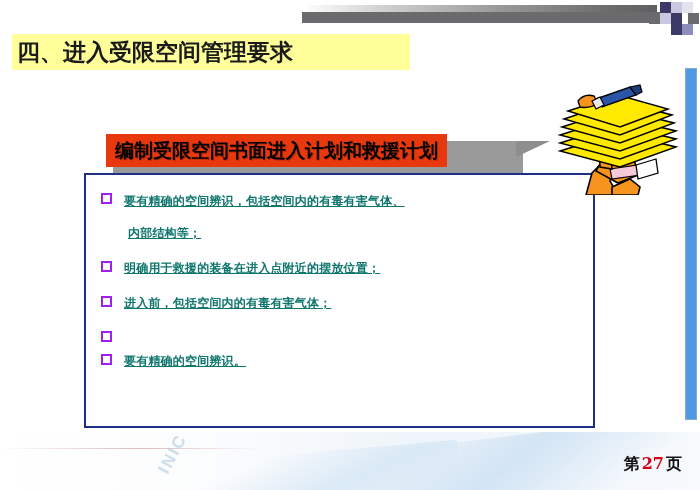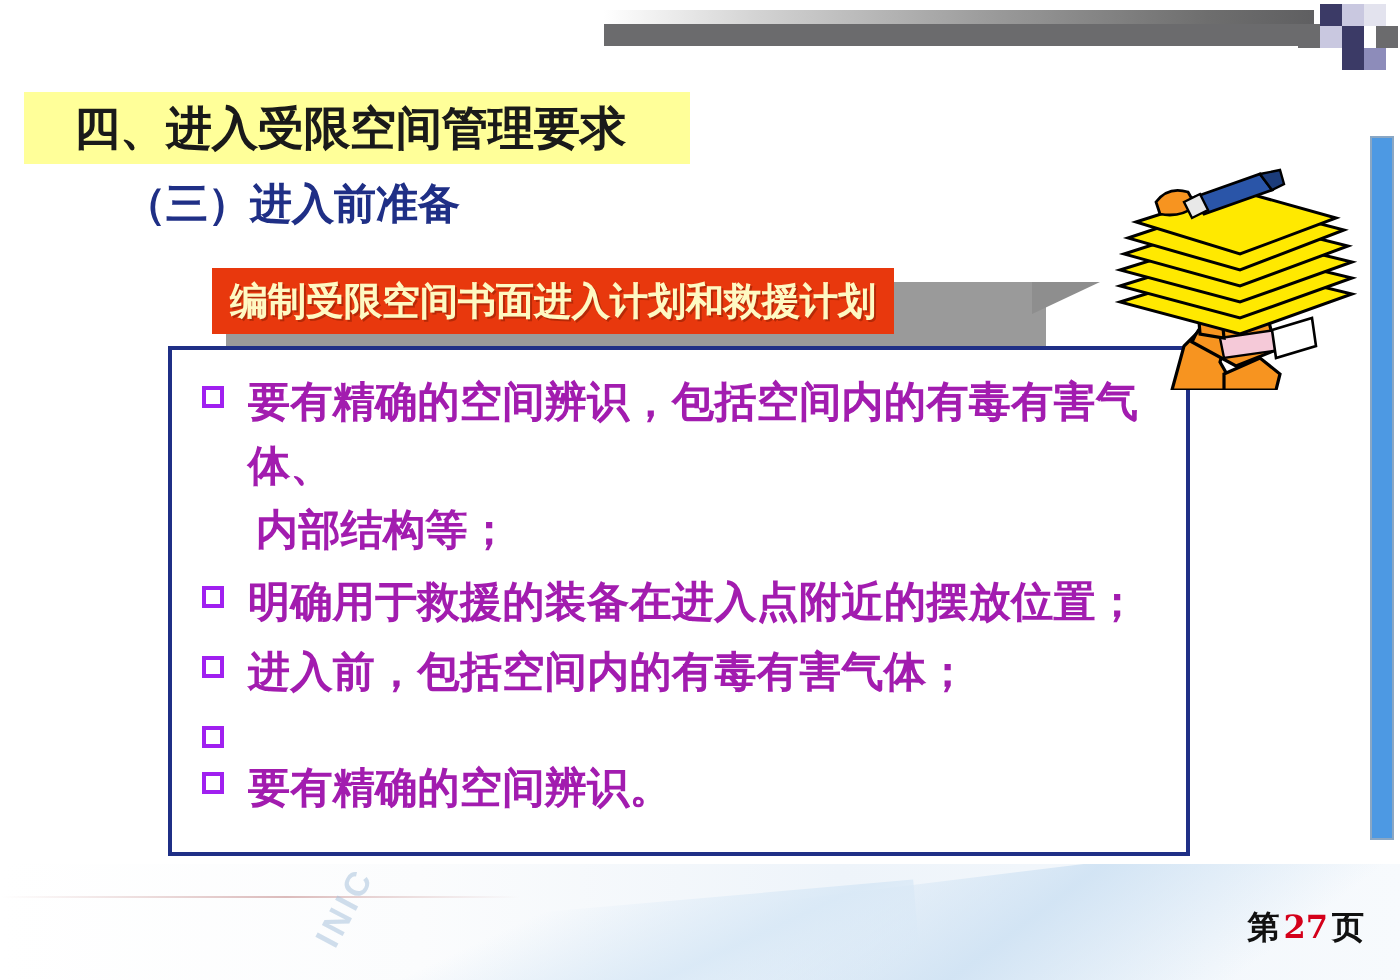--- a/index.html
+++ b/index.html
@@ -55,27 +55,27 @@
     height: 352px;
     background: #4d99e3;
     border: 1px solid #8aa7c4;
     box-sizing: border-box;
   }
 
   
   .title-band {
     position: absolute;
     left: 12px;
-    top: 46px;
-    width: 333px;
+    top: 34px;
+    width: 398px;
     height: 36px;
     background: #ffff99;
     display: flex;
     align-items: center;
-    padding-left: 25px;
+    padding-left: 5px;
     box-sizing: border-box;
   }
   .title-band .title-text {
     font-family: "DejaVu Sans", "Liberation Sans", sans-serif;
     font-weight: bold;
     font-size: 23px;
     color: #1a1a1a;
     letter-spacing: 0px;
     white-space: nowrap;
   }
@@ -102,21 +102,21 @@
     display: flex;
     align-items: center;
     padding: 0 9px;
     box-sizing: border-box;
     z-index: 4;
   }
   .red-banner .banner-text {
     font-family: "DejaVu Serif", "Liberation Serif", serif;
     font-weight: bold;
     font-size: 19px;
-    color: #fef9c3;
+    color: #000000;
     white-space: nowrap;
     text-shadow: 1px 1px 0 rgba(120,25,0,0.45);
   }
   .banner-shadow {
     position: absolute;
     left: 113px;
     top: 141px;
     height: 33px;
     width: 410px;
     background: #9a9a9a;
@@ -156,25 +156,26 @@
     flex: 0 0 auto;
     width: 11px;
     height: 11px;
     border: 2.5px solid #a020f0;
     background: #ffffff;
     margin: 8px 12px 0 7px;
     box-sizing: border-box;
   }
   .bullet-text {
     font-family: "DejaVu Serif", "Liberation Serif", serif;
-    font-size: 21px;
+    font-size: 12px;
     line-height: 31px;
-    color: #a21caf;
+    color: #0f766e;
     font-weight: bold;
     letter-spacing: 0.2px;
+    text-decoration: underline;
   }
   .bullet-row.tall .bullet-text { line-height: 32px; }
 
   
   .clipart {
     position: absolute;
     left: 552px;
     top: 83px;
     width: 128px;
     height: 112px;
@@ -275,21 +276,20 @@
   <div class="checker chk-gray" style="left:688px; top:13px;"></div>
   <div class="checker chk-dark" style="left:671px; top:24px;"></div>
   <div class="checker chk-mid" style="left:682px; top:24px;"></div>
 
   <div class="right-blue-bar"></div>
 
   <div class="title-band">
     <span class="title-text">四、进入受限空间管理要求</span>
   </div>
 
-  <div class="subtitle">（三）进入前准备</div>
 
   <div class="banner-shadow"></div>
   <div class="banner-arrow"></div>
   <div class="red-banner">
     <span class="banner-text">编制受限空间书面进入计划和救援计划</span>
   </div>
 
   <div class="clipart">
     <svg viewBox="0 0 128 112" width="128" height="112" xmlns="http://www.w3.org/2000/svg">
 

